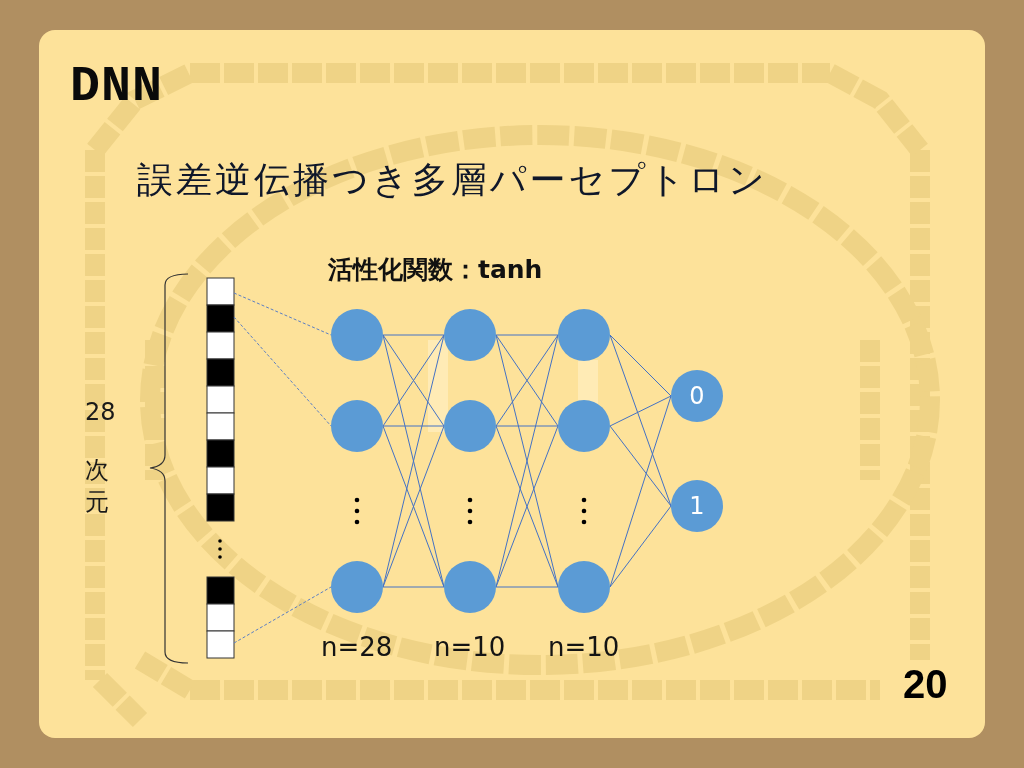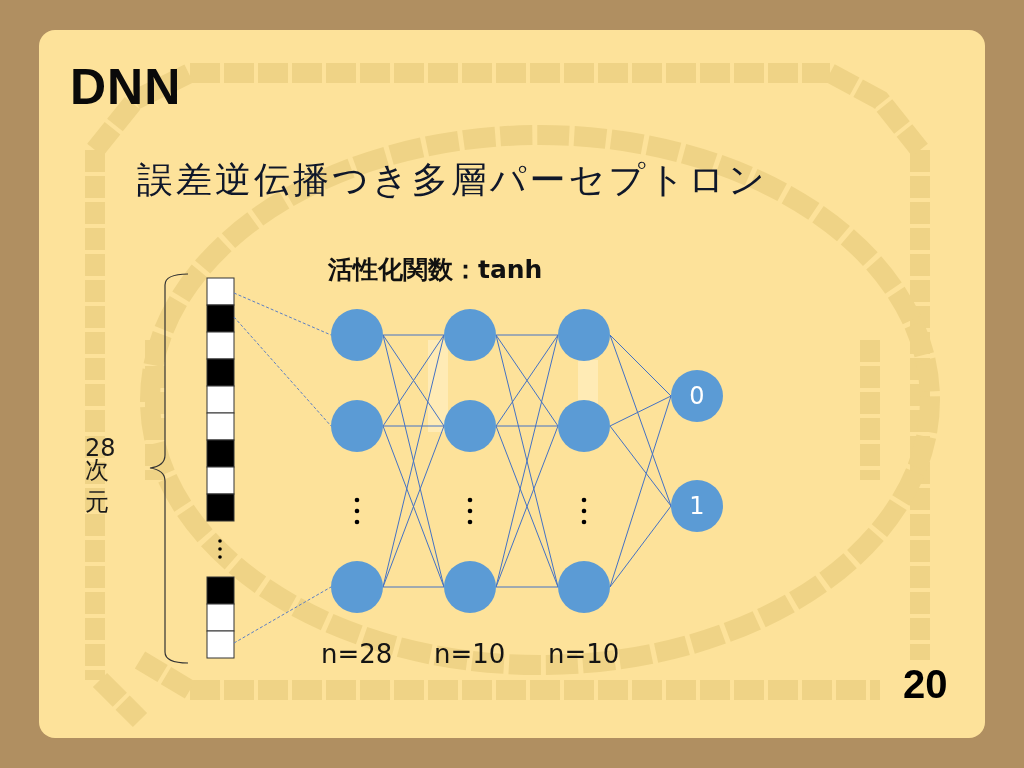--- a/index.html
+++ b/index.html
@@ -9,38 +9,38 @@
     font-family: "DejaVu Sans", "Liberation Sans", sans-serif;
     position: relative;
   }
   .card {
     position: absolute; left: 39px; top: 30px; width: 946px; height: 708px;
     background: #fde29a; border-radius: 16px; overflow: hidden;
   }
   .deco { position: absolute; left: 0; top: 0; }
   .title {
     position: absolute; left: 70px; top: 62px;
-    font-family: Liberation Sans, sans-serif;
+    font-family: Liberation Mono, monospace;
     font-weight: bold; font-size: 50px; color: #0a0a0a; letter-spacing: 1px;
     line-height: 1;
   }
   .subtitle {
     position: absolute; left: 137px; top: 162px;
     font-size: 36px; color: #0f172a; font-weight: normal; letter-spacing: 3px;
     line-height: 1; white-space: nowrap;
   }
   .activation {
     position: absolute; left: 328px; top: 257px;
     font-size: 25px; color: #111; font-weight: bold; line-height: 1; white-space: nowrap; text-align: right;
   }
   .dim-label {
     position: absolute; left: 85px; color: #1a1a1a; font-size: 24px; line-height: 1;
   }
   .n-label {
-    position: absolute; top: 634px; font-size: 26px; color: #141414; line-height: 1; white-space: nowrap; margin-top: 7px;
+    position: absolute; top: 634px; font-size: 26px; color: #141414; line-height: 1; white-space: nowrap;
   }
   .page-num {
     position: absolute; left: 903px; top: 664px;
     font-family: "Liberation Sans", "DejaVu Sans", sans-serif;
     font-weight: bold; font-size: 40px; color: #000000; line-height: 1;
   }
   .net { position: absolute; left: 0; top: 0; }
   .out-label {
     position: absolute; font-size: 24px; color: #ffffff; line-height: 1; width: 30px; text-align: center;
   }
@@ -65,21 +65,21 @@
     <ellipse cx="540" cy="400" rx="390" ry="265" stroke-dasharray="32 5"></ellipse>
     <path d="M 155 340 L 155 480" stroke-dasharray="22 4"></path>
     <path d="M 870 340 L 870 480" stroke-dasharray="22 4"></path>
   </g>
 </svg>
 
 <div class="title">DNN</div>
 <div class="subtitle">誤差逆伝播つき多層パーセプトロン</div>
 <div class="activation">活性化関数：tanh</div>
 
-<div class="dim-label" style="top:436px;">28</div>
+<div class="dim-label" style="top:400px;">28</div>
 <div class="dim-label" style="top:458px;">次</div>
 <div class="dim-label" style="top:490px;">元</div>
 
 <svg class="net" width="1024" height="768">
 
   <path d="M 188 274 Q 165 274 165 285 L 165 455 Q 165 466 150 468 Q 165 470 165 481 L 165 652 Q 165 663 188 663" fill="none" stroke="#333" stroke-width="1.2"></path>
 
   <g stroke="#333" stroke-width="1">
     <rect x="207" y="278" width="27" height="27" fill="#ffffff"></rect>
     <rect x="207" y="305" width="27" height="27" fill="#000000"></rect>

